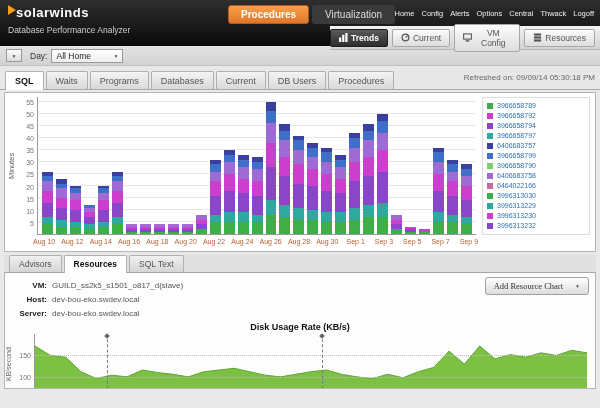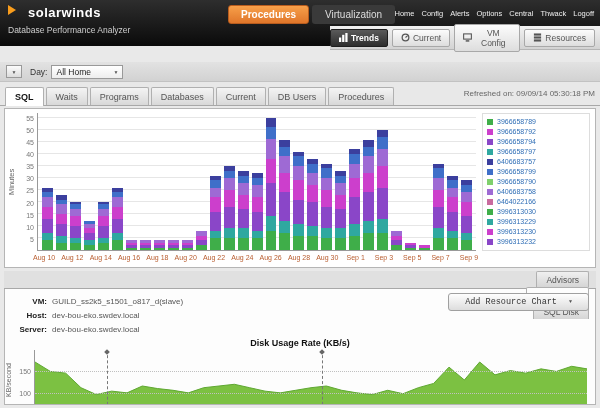--- a/index.html
+++ b/index.html
@@ -3,39 +3,39 @@
 <meta charset="utf-8">
 <style>
   * { margin:0; padding:0; box-sizing:border-box; }
   html,body { width:600px; height:408px; overflow:hidden; }
   body { font-family:"Liberation Sans",sans-serif; background:#e2e2e2; color:#333; }
   .app { width:600px; height:408px; overflow:hidden; background:#e9e9e9; position:relative; }
 
   
   .topbar { height:46px; background:linear-gradient(#2e2e2e,#0a0a0a); position:relative; color:#fff; z-index:5; }
   .logo-area { position:absolute; left:8px; top:5px; }
-  .logo-line { display:flex; align-items:flex-start; gap:12px; }
+  .logo-line { display:flex; align-items:flex-start; gap:0; }
   .logo-chevron { width:0; height:0; border-left:8px solid #f99d1c; border-top:5px solid transparent; border-bottom:5px solid transparent; }
   .logo-text { font-size:13px; font-weight:bold; letter-spacing:.5px; color:#fff; }
   .subtitle { font-size:8.5px; color:#cfcfcf; margin-top:5px; }
   .mode-tabs { position:absolute; left:228px; top:5px; display:flex; gap:3px; }
   .mode-btn { padding:3px 12px; font-size:10px; border-radius:3px; color:#fff; cursor:pointer; border:1px solid transparent; }
   .mode-btn.active { background:linear-gradient(#f7a04a,#e0762a); border-color:#b85c1e; font-weight:bold; }
   .mode-btn.inactive { background:#3a3a3a; color:#ddd; }
   .top-links { position:absolute; right:6px; top:9px; display:flex; gap:7px; font-size:7.5px; color:#eee; }
   .top-links span { cursor:pointer; }
 
   .view-panel { position:absolute; right:0; top:26px; height:24px; left:330px; background:linear-gradient(#f2f2f2,#d3d3d3); display:flex; align-items:center; justify-content:flex-end; gap:4px; padding-right:5px; border-bottom:1px solid #b5b5b5; }
   .view-btn { display:flex; align-items:center; gap:3px; padding:3px 8px; border:1px solid #a8a8a8; background:linear-gradient(#fcfcfc,#ddd); border-radius:2px; color:#555; font-size:8.5px; cursor:pointer; font-family:inherit; }
   .view-btn.active { background:linear-gradient(#5a5a5a,#2d2d2d); color:#fff; border-color:#1e1e1e; font-weight:bold; }
   .vicon svg { width:9px; height:9px; display:block; fill:currentColor; }
   .vicon .stroke { stroke:currentColor; fill:none; }
 
   
-  .filter-row { height:20px; background:linear-gradient(#e2e2e2,#d2d2d2); display:flex; align-items:center; padding:0 6px; border-bottom:1px solid #c2c2c2;margin-top:16px; }
+  .filter-row { height:20px; background:linear-gradient(#e2e2e2,#d2d2d2); display:flex; align-items:center; padding:0 6px; border-bottom:1px solid #c2c2c2; }
   .mini-drop { width:16px; height:13px; background:linear-gradient(#fcfcfc,#dcdcdc); border:1px solid #999; font-size:5px; color:#555; display:flex; align-items:center; justify-content:center; cursor:pointer; }
   .day-label { font-size:8.5px; color:#333; margin:0 4px 0 8px; }
   .select { display:inline-flex; align-items:center; justify-content:space-between; width:72px; background:linear-gradient(#fff,#ededed); border:1px solid #999; padding:1px 4px; font-size:8.5px; color:#222; cursor:pointer; }
   .sel-caret { font-size:5px; color:#555; margin-left:6px; }
 
   
   .tabs-row { height:24px; background:#e8e8e8; border-bottom:1px solid #a8a8a8; display:flex; justify-content:space-between; padding:0 5px; }
   .tabs { display:flex; align-items:flex-end; }
   .tab { background:linear-gradient(#f4f4f4,#d8d8d8); border:1px solid #b0b0b0; border-bottom:none; padding:4px 9px 3px; font-size:9px; color:#555; border-radius:2px 2px 0 0; margin-right:2px; cursor:pointer; }
   .tab.active { background:#fff; color:#111; font-weight:bold; margin-bottom:-1px; padding-bottom:4px; }
@@ -57,29 +57,29 @@
   .bar { flex:1; height:100%; display:flex; flex-direction:column-reverse; cursor:pointer; }
   .seg { width:100%; }
   .xlabels { position:absolute; left:0; right:2px; bottom:2px; height:11px; }
   .xlabels span { position:absolute; transform:translateX(-50%); font-size:7px; color:#b85c2e; white-space:nowrap; cursor:pointer; }
   .legend { width:108px; border:1px solid #ddd; margin:0 2px 16px 4px; padding:3px 4px; align-self:flex-start; }
   .legend-item { display:flex; align-items:center; gap:4px; line-height:10px; }
   .swatch { width:6px; height:6px; flex:none; }
   .legend-link { font-size:7px; color:#2f6eb6; cursor:pointer; }
 
   
-  .res-tabs { display:flex; align-items:flex-end; padding:0 5px; height:18px; margin:0 4px; border-bottom:1px solid #a8a8a8; background:#e0e0e0;flex-direction:column; }
+  .res-tabs { display:flex; padding:0 5px; height:18px; margin:0 4px; border-bottom:1px solid #a8a8a8; background:#e0e0e0; }
   .res-tab { background:linear-gradient(#f0f0f0,#d5d5d5); border:1px solid #b0b0b0; border-bottom:none; padding:3px 9px 2px; font-size:8.5px; color:#555; border-radius:2px 2px 0 0; margin-right:2px; cursor:pointer; }
   .res-tab.active { background:#fdfdfd; color:#111; font-weight:bold; margin-bottom:-1px; padding-bottom:3px; }
   .res-panel { margin:0 4px; background:#fdfdfd; border:1px solid #b5b5b5; border-top:none; height:116px; overflow:hidden; }
   .res-info-row { display:flex; justify-content:space-between; padding:4px 6px 1px; }
   .info-row { line-height:11px; }
   .info-label { display:inline-block; width:36px; text-align:right; font-weight:bold; font-size:8px; color:#222; margin-right:5px; }
   .info-value { font-size:8px; color:#555; }
-  .add-res { display:flex; align-items:center; gap:6px; align-self:flex-start; padding:3px 16px; background:linear-gradient(#fefefe,#ddd); border:1px solid #a0a0a0; border-radius:3px; font-size:8.5px; color:#333; cursor:pointer; font-family:Liberation Mono, monospace; }
+  .add-res { display:flex; align-items:center; gap:6px; align-self:flex-start; padding:3px 8px; background:linear-gradient(#fefefe,#ddd); border:1px solid #a0a0a0; border-radius:3px; font-size:8.5px; color:#333; cursor:pointer; font-family:Liberation Serif, serif; }
   .disk-title { text-align:center; font-weight:bold; font-size:9px; color:#111; margin:2px 0 2px; }
   .disk-row { display:flex; }
   .disk-ylab { writing-mode:vertical-rl; transform:rotate(180deg); font-size:7px; color:#666; width:11px; text-align:center; }
   .disk-yticks { width:18px; position:relative; height:60px; }
   .disk-yticks span { position:absolute; right:3px; transform:translateY(-50%); font-size:7px; color:#777; }
   .disk-plot { flex:1; position:relative; height:60px; margin-right:8px; border-left:1px solid #999; }
   .disk-plot svg { position:absolute; left:0; top:0; width:100%; height:100%; }
   .disk-grid { position:absolute; left:0; right:0; border-top:1px dotted #c0c0c0; z-index:2; }
   .tmarker { position:absolute; top:0; bottom:0; border-left:1px dashed #777; z-index:3; cursor:pointer; }
   .tmarker::before { content:""; position:absolute; top:0; left:-3px; width:4px; height:4px; background:#666; transform:rotate(45deg); }
@@ -528,21 +528,21 @@
             <span class="swatch" style="background: rgb(138, 70, 200);"></span>
             <span class="legend-link">3996313232</span>
           </div>
         </div>
     </div>
   </div>
 
   <div class="res-tabs">
       <div class="res-tab">Advisors</div>
       <div class="res-tab active">Resources</div>
-      <div class="res-tab">SQL Disk</div>
+      <div class="res-tab">SQL Text</div>
     </div>
 
   <div class="res-panel">
     <div class="res-info-row">
       <div class="res-info">
           <div class="info-row"><span class="info-label">VM:</span><span class="info-value">GUILD_ss2k5_s1501_o817_d(slave)</span></div>
           <div class="info-row"><span class="info-label">Host:</span><span class="info-value">dev-bou-eko.swdev.local</span></div>
           <div class="info-row"><span class="info-label">Server:</span><span class="info-value">dev-bou-eko.swdev.local</span></div>
         </div>
       <button class="add-res">

